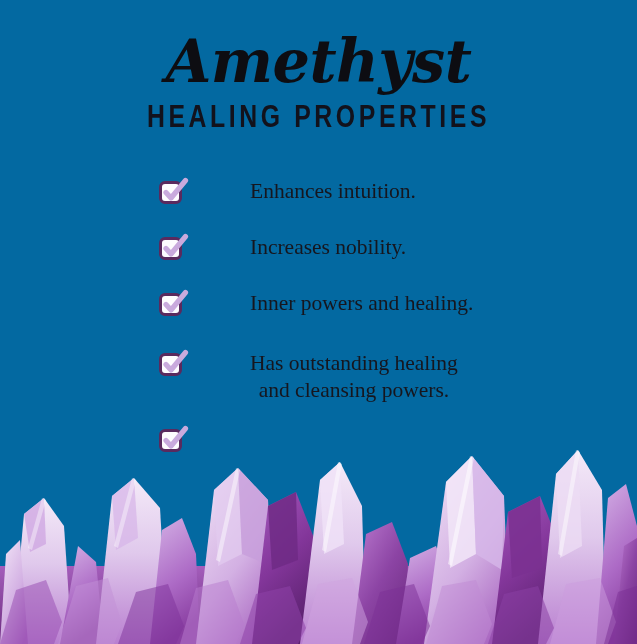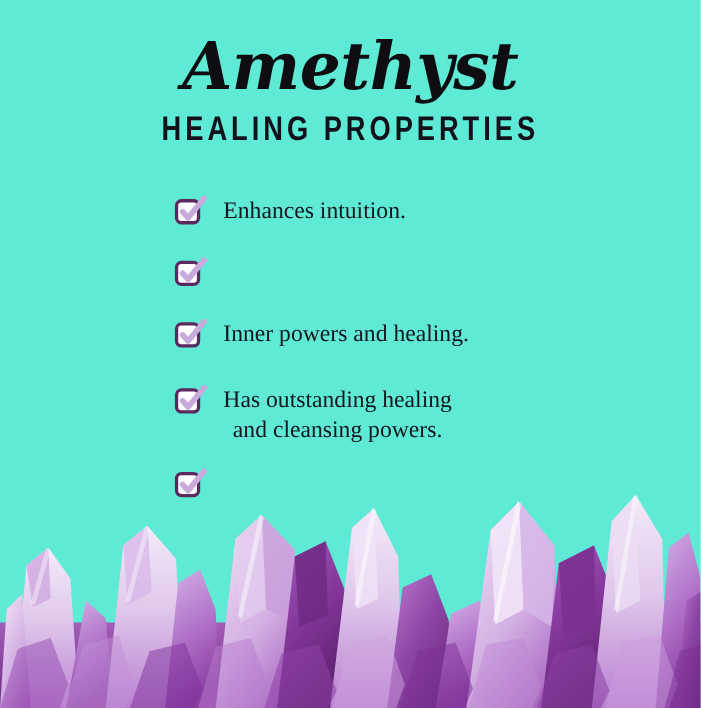--- a/index.html
+++ b/index.html
@@ -5,21 +5,21 @@
   html,body{margin:0;padding:0;}
   body{
     width:637px;height:644px;
     background:#ffffff;
     font-family:"Liberation Serif", serif;
     overflow:hidden;
     position:relative;
   }
   #card{
     position:absolute;inset:0;
-    background:#5eead4;
+    background:#0369a1;
     overflow:hidden;
   }
 
   
   #header{position:absolute;left:0;right:0;top:30px;text-align:center;}
   #title{
     font-family:"DejaVu Serif","Liberation Serif",serif;
     font-style:italic;font-weight:bold;
     font-size:60px;line-height:62px;
     color:#0d0d12;
@@ -78,21 +78,21 @@
     display:inline-block;
   }
   .item-text.single{text-align:left;}
 
   
   #it0{top:0px;}
   #it1{top:56px;}
   #it2{top:112px;}
   #it3{top:172px;}
   #it4{top:248px;}
-  .item{position:absolute;left:0;right:0;}
+  .item{position:absolute;left:0;right:0;padding-left:47px;}
   .cbx-wrap.r0{top:3px;}
   .cbx-wrap.r1{top:3px;}
   .cbx-wrap.r2{top:3px;}
   .cbx-wrap.r3{top:3px;}
   .cbx-wrap.r4{top:3px;}
 
   
   #crystals{
     position:absolute;
     left:0;right:0;bottom:0;
@@ -124,20 +124,21 @@
     </div>
 
     <div class="item" id="it1">
       <div class="cbx-wrap r1">
         <div class="cbx">
           <svg viewBox="0 0 30 30" aria-hidden="true">
             <path d="M6 15.5 L11 21 L25.5 3.5" fill="none" stroke="#c9aadd" stroke-width="5.2" stroke-linecap="round" stroke-linejoin="round"></path>
           </svg>
         </div>
       </div>
+      <div class="item-text single">Increases nobility.</div>
     </div>
 
     <div class="item" id="it2">
       <div class="cbx-wrap r2">
         <div class="cbx">
           <svg viewBox="0 0 30 30" aria-hidden="true">
             <path d="M6 15.5 L11 21 L25.5 3.5" fill="none" stroke="#c9aadd" stroke-width="5.2" stroke-linecap="round" stroke-linejoin="round"></path>
           </svg>
         </div>
       </div>

